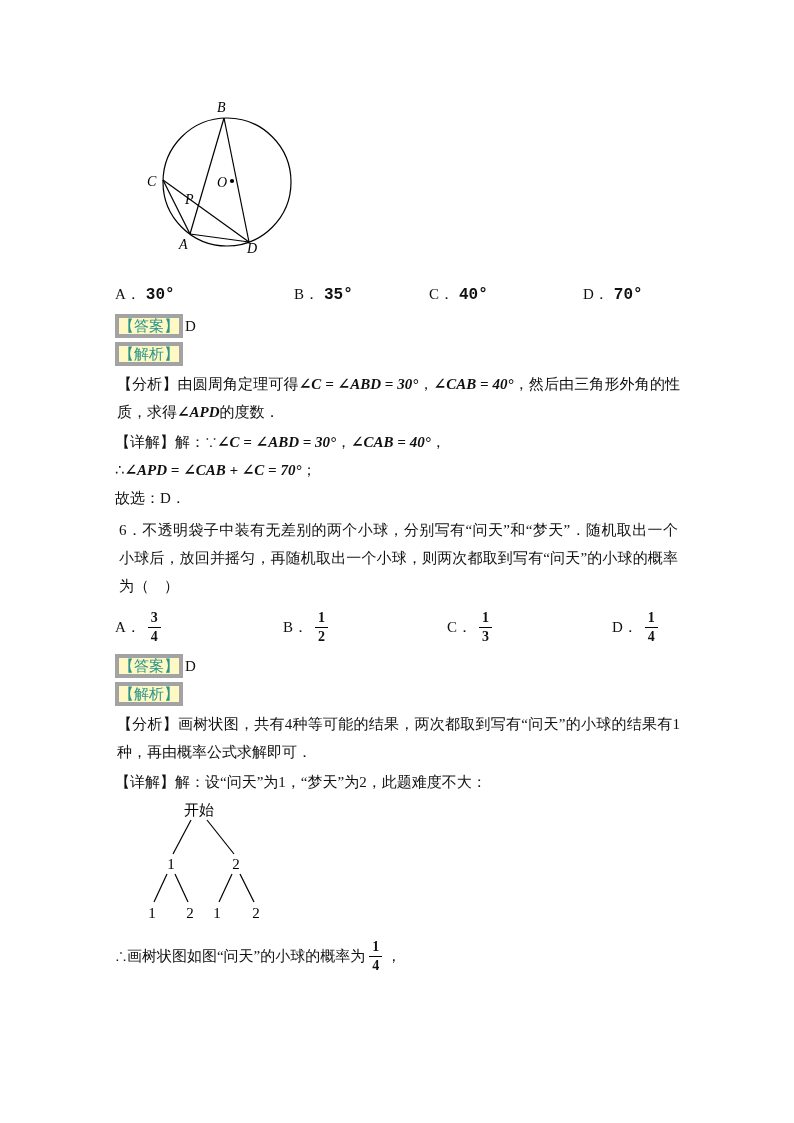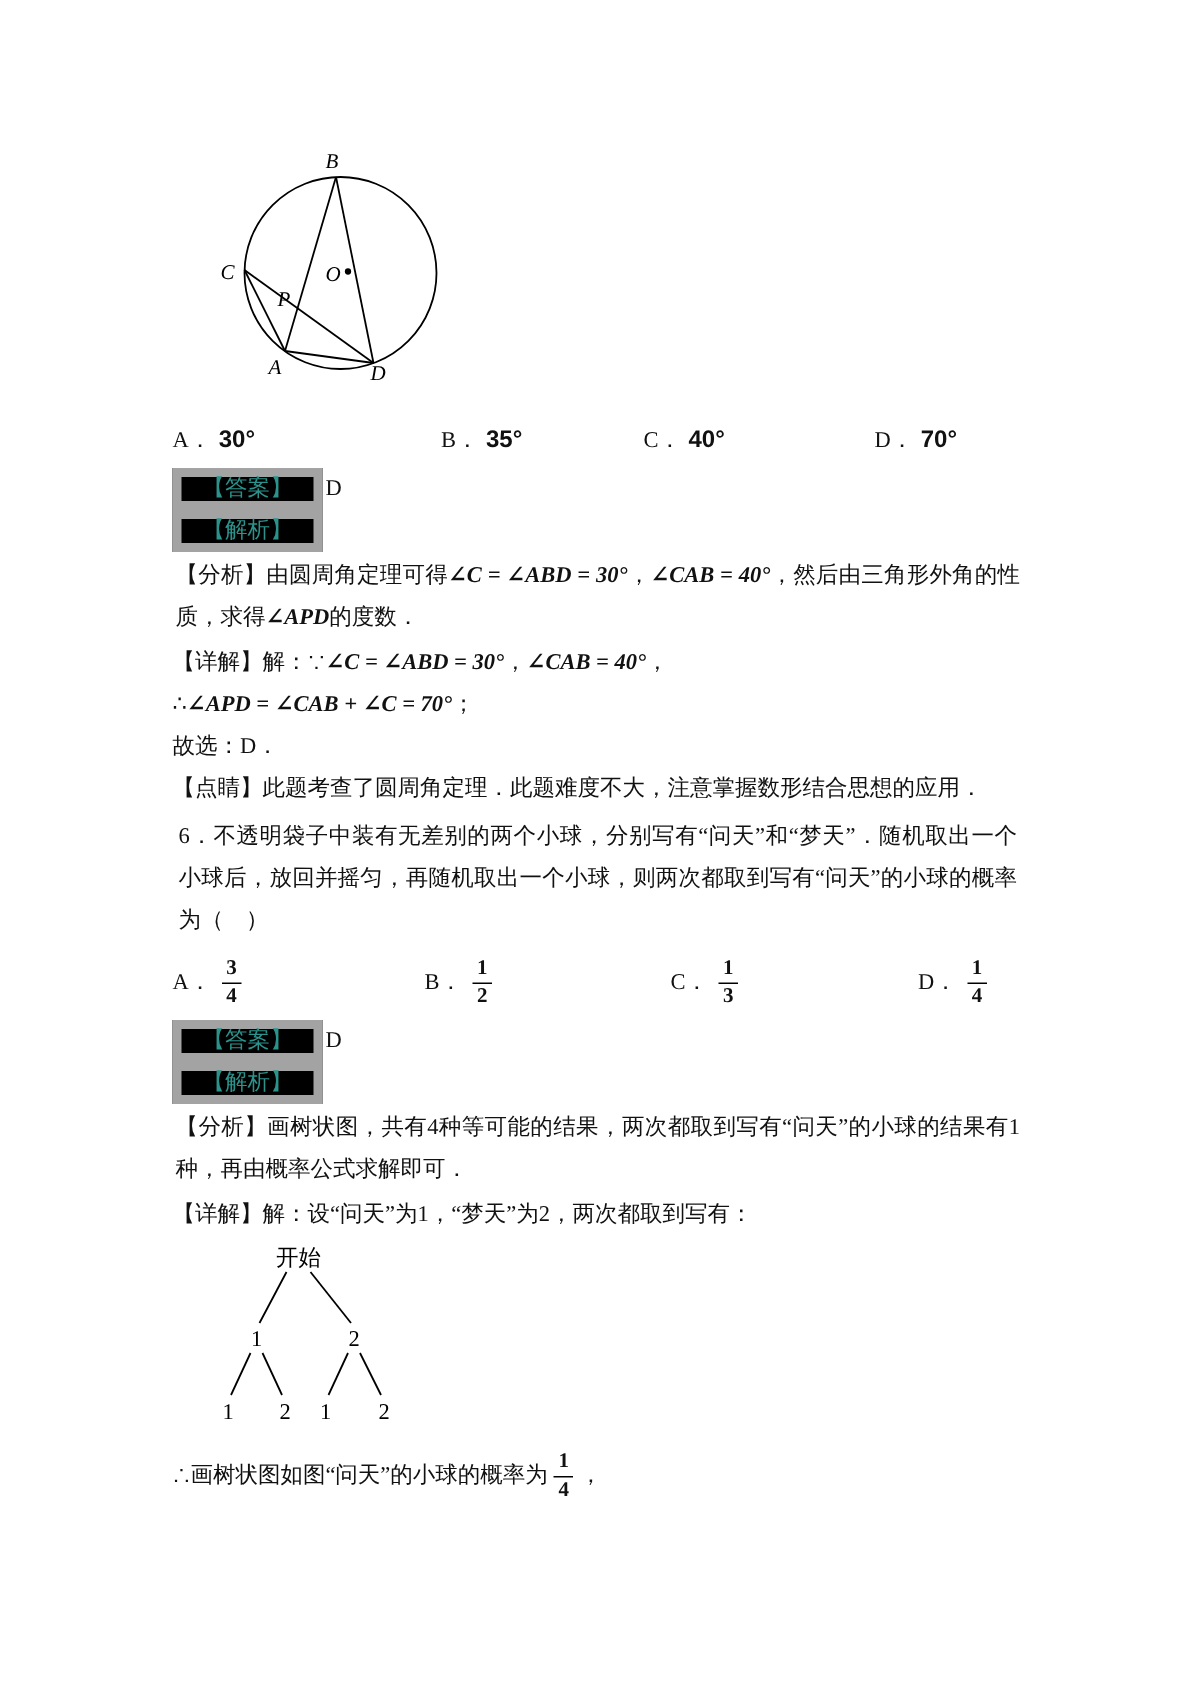--- a/index.html
+++ b/index.html
@@ -12,35 +12,35 @@
 
   .fig-circle{display:block;margin:0 0 24px 20px;}
   .fig-tree{display:block;margin:4px 0 8px 22px;}
   .stroke{stroke:#000;stroke-width:1.2;fill:none;}
   .lbl{font-family:"Liberation Serif","DejaVu Serif",serif;font-style:italic;font-size:14px;fill:#000;}
   .cjk-lbl{font-family:"Liberation Serif","DejaVu Serif",serif;font-size:15px;fill:#000;}
 
   .opt-row{position:relative;height:26px;margin-bottom:6px;}
   .opt{position:absolute;top:0;white-space:nowrap;}
   .opt-letter{font-size:15px;}
-  .opt-val{font-weight:bold;font-size:16px;margin-left:5px;font-family:Liberation Sans, sans-serif;}
+  .opt-val{font-weight:bold;font-size:16px;margin-left:5px;font-family:Liberation Mono, monospace;}
 
   .opt-row-frac{position:relative;height:46px;margin:4px 0 2px 0;}
   .opt-frac{position:absolute;top:0;height:46px;display:inline-flex;align-items:center;gap:7px;}
 
   .frac{display:inline-flex;flex-direction:column;align-items:center;line-height:1.25;
         font-weight:bold;font-size:14px;font-family:"Liberation Serif",serif;}
   .frac-num{display:block;padding:0 3px;border-bottom:1.4px solid #000;}
   .frac-den{display:block;padding:0 3px;}
 
   .line{height:28px;white-space:nowrap;overflow:visible;}
   .para{margin:2px;min-height:56px;text-align:justify;}
   .para-stem{margin:4px;min-height:84px;text-align:justify;}
 
-  .tag-teal{color:#2b938c;border:6px solid #a3a3a3;background:#000000;padding:0 14px;margin-right:2px;}
+  .tag-teal{color:#2b938c;border:4px solid #a3a3a3;background:#fef9c3;padding:0 0;margin-right:2px;}
   .math{font-family:"Liberation Serif","DejaVu Serif",serif;font-weight:bold;font-style:italic;}
   .final-line{display:flex;align-items:center;height:44px;}
   .final-line .frac{margin:0 4px;}
 </style>
 </head>
 <body>
 
 <div class="page">
   <div class="content">
 
@@ -82,21 +82,20 @@
     <div class="line">
       <span>【详解】解：∵</span><span class="math">∠C = ∠ABD = 30°</span><span>，</span><span class="math">∠CAB = 40°</span><span>，</span>
     </div>
 
     <div class="line">
       <span>∴</span><span class="math">∠APD = ∠CAB + ∠C = 70°</span><span>；</span>
     </div>
 
     <div class="line">故选：D．</div>
 
-    <div class="line">【点睛】此题考查了圆周角定理．此题难度不大，注意掌握数形结合思想的应用．</div>
 
     <p class="para-stem">6．不透明袋子中装有无差别的两个小球，分别写有“问天”和“梦天”．随机取出一个小球后，放回并摇匀，再随机取出一个小球，则两次都取到写有“问天”的小球的概率为（　）</p>
 
     <div class="opt-row-frac">
       <span class="opt-frac" style="left:0">
         <span class="opt-letter">A．</span>
         <span class="frac">
             <span class="frac-num">3</span>
             <span class="frac-den">4</span>
           </span>
@@ -127,21 +126,21 @@
     <div class="line">
       <span class="tag-teal">【答案】</span><span>D</span>
     </div>
 
     <div class="line">
       <span class="tag-teal">【解析】</span>
     </div>
 
     <p class="para">【分析】画树状图，共有4种等可能的结果，两次都取到写有“问天”的小球的结果有1种，再由概率公式求解即可．</p>
 
-    <div class="line">【详解】解：设“问天”为1，“梦天”为2，两次都取到写有：</div>
+    <div class="line">【详解】解：设“问天”为1，“梦天”为2，此题难度不大：</div>
 
     <svg class="fig-tree" width="170" height="126" viewBox="0 0 170 126">
       <text class="cjk-lbl" x="62" y="15" text-anchor="middle">开始</text>
       <line class="stroke" x1="54" y1="20" x2="36" y2="54"></line>
       <line class="stroke" x1="70" y1="20" x2="97" y2="54"></line>
       <text class="cjk-lbl" x="34" y="69" text-anchor="middle">1</text>
       <text class="cjk-lbl" x="99" y="69" text-anchor="middle">2</text>
       <line class="stroke" x1="30" y1="74" x2="17" y2="102"></line>
       <line class="stroke" x1="38" y1="74" x2="51" y2="102"></line>
       <line class="stroke" x1="95" y1="74" x2="82" y2="102"></line>

